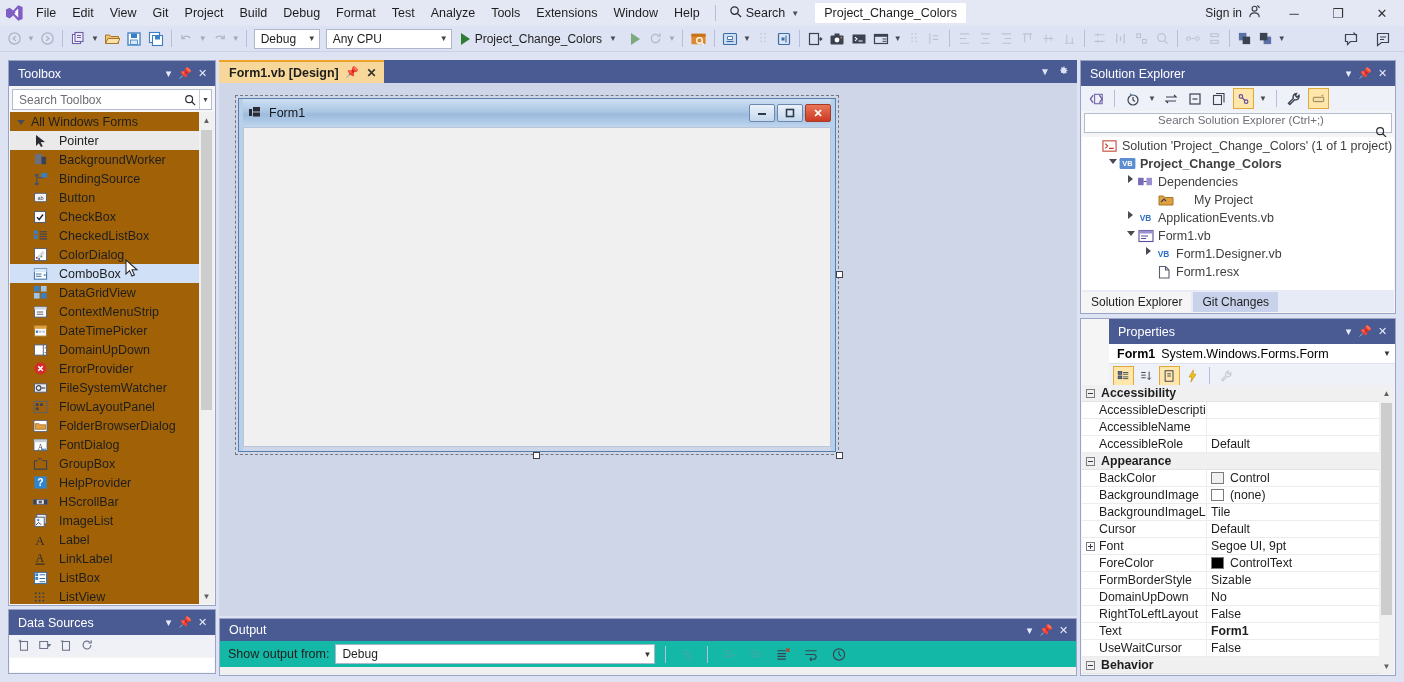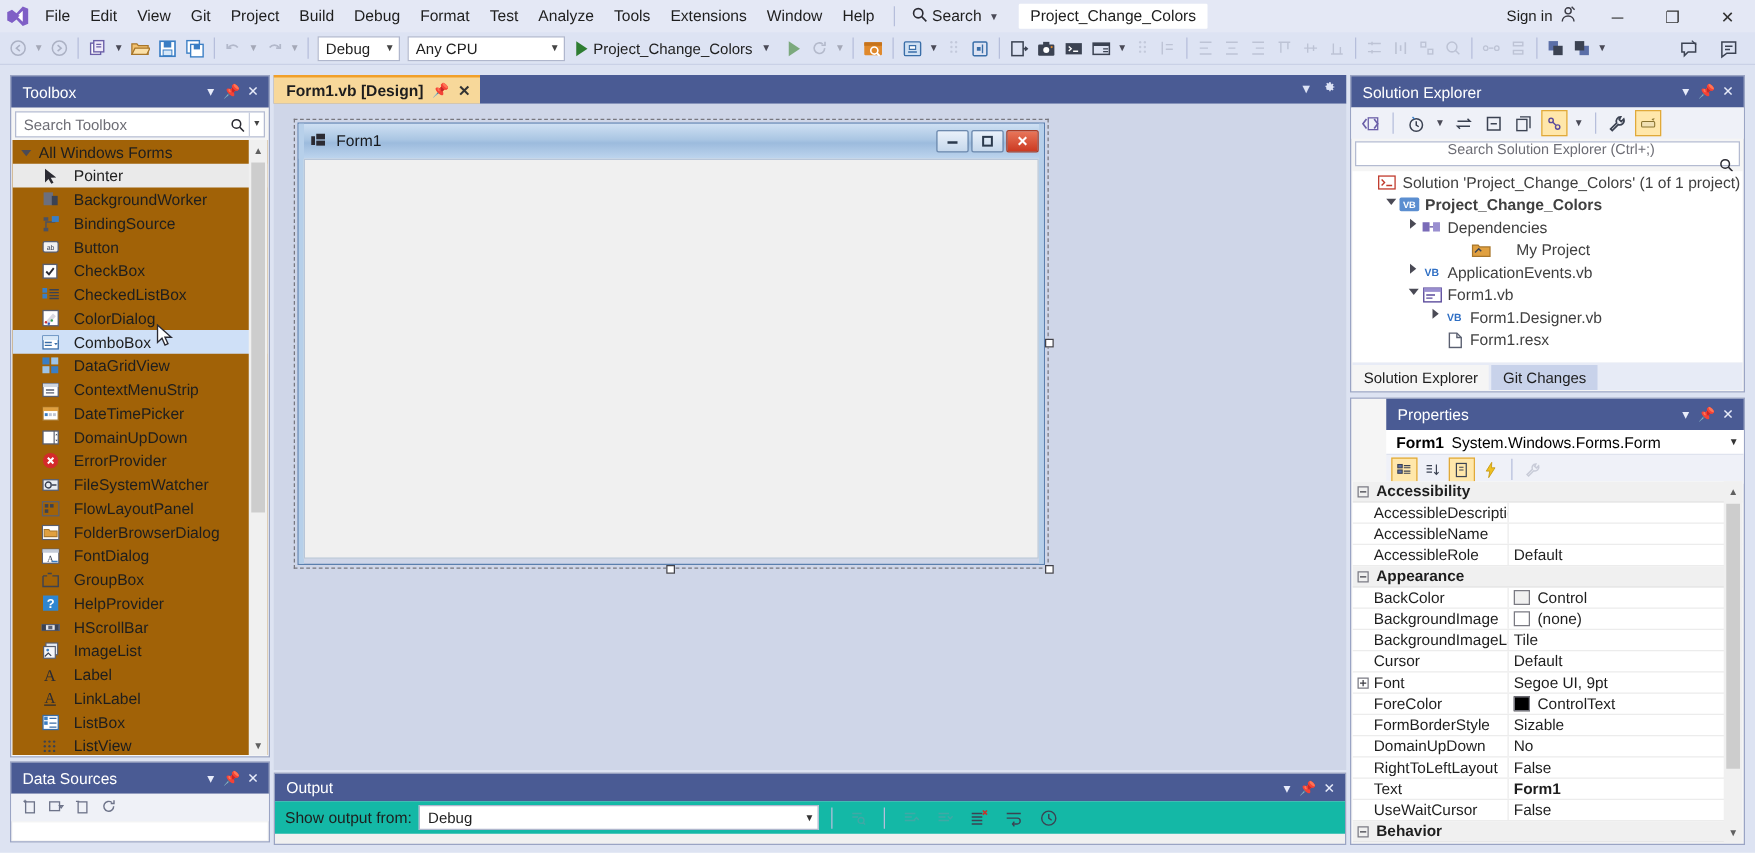--- a/index.html
+++ b/index.html
@@ -1023,21 +1023,21 @@
           </span>
           <span class="se-ic">
             <svg width="17" height="13" viewBox="0 0 18 14">
               <rect x="1" y="3" width="6" height="8" fill="#7a6bb8"></rect>
               <rect x="10" y="3" width="6" height="8" fill="#9a8fd0"></rect>
               <path d="M7 7h3" stroke="#5b4b9c" stroke-width="1.2"></path>
             </svg>
           </span>
           <span>Dependencies</span>
         </div>
-        <div class="se-row" style="padding-left: 65px; gap: 16px;">
+        <div class="se-row" style="padding-left: 46px; gap: 16px;">
           <span class="se-exp"></span>
           <span class="se-ic">
             <svg width="16" height="14" viewBox="0 0 16 14">
               <path d="M1 12V3h4.5l1.2 1.5H15V12z" fill="#e0a040" stroke="#a8762a" stroke-width="1"></path>
               <path d="M3 9 6 6l2 2" stroke="#3b4252" stroke-width="1.2" fill="none"></path>
             </svg>
           </span>
           <span>My Project</span>
         </div>
         <div class="se-row" style="padding-left: 42px;">

